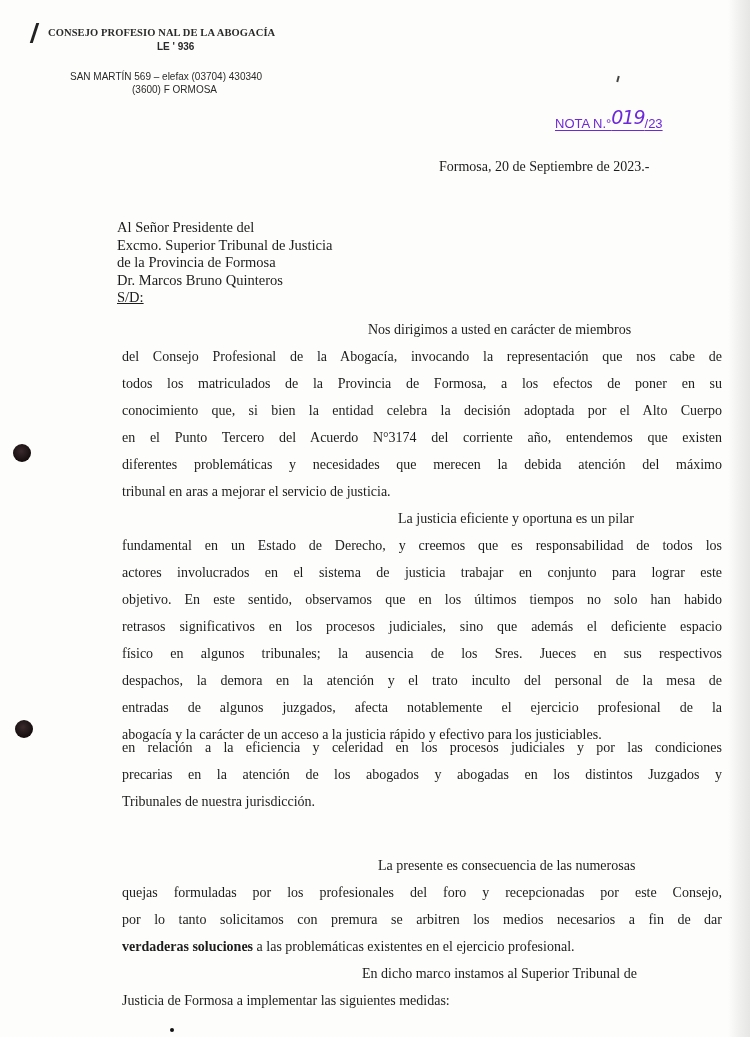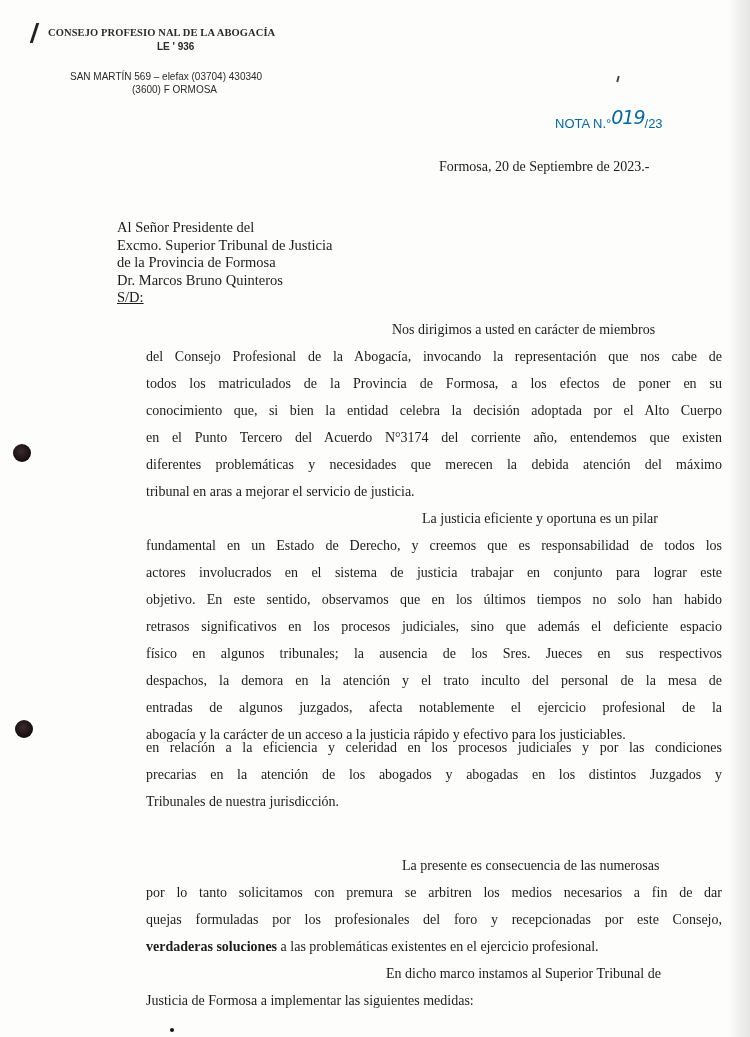--- a/index.html
+++ b/index.html
@@ -36,40 +36,40 @@
   .lh-city {
     position: absolute; left: 132px; top: 84px;
     font-family: Liberation Sans, sans-serif; font-size: 10px; color: #2a2a2a;
   }
   .pen-mark {
     position: absolute; left: 617px; top: 76px; width: 2px; height: 6px;
     background: #444; transform: rotate(15deg);
   }
   .nota {
     position: absolute; left: 555px; top: 110px;
-    font-family: "Liberation Sans", sans-serif; font-size: 13px; color: #0369a1;
-    text-underline-offset: 2px;
+    font-family: "Liberation Sans", sans-serif; font-size: 13px; color: #6d28d9;
+    text-decoration: underline; text-underline-offset: 2px;
   }
   .nota .hand {
     font-family: "DejaVu Sans", sans-serif; font-size: 19px;
     position: relative; top: -4px; font-style: italic; letter-spacing: -1px;
   }
   .date {
     position: absolute; left: 439px; top: 159px; font-size: 14px;
   }
   .addressee {
     position: absolute; left: 117px; top: 219px; font-size: 14.5px; line-height: 17.5px;
   }
   .addressee div { white-space: nowrap; }
   .addressee .sd { text-decoration: underline; }
   .body-text {
     position: absolute; left: 122px; width: 600px;
     font-size: 14px; line-height: 27px; text-align: justify;
   }
-  .line { display: block; white-space: nowrap; text-align-last: justify; text-align: justify; margin-left: 24px; }
+  .line { display: block; white-space: nowrap; text-align-last: justify; text-align: justify; }
   .line.last { text-align-last: left; }
   .bold { font-weight: bold; }
   .hole {
     position: absolute; width: 18px; height: 18px; border-radius: 50%;
     background: radial-gradient(circle at 45% 40%, #3a2a2c 0%, #140c0e 70%);
   }
   .bullet {
     position: absolute; left: 170px; top: 1028px; width: 4px; height: 4px;
     border-radius: 50%; background: #111;
   }
@@ -125,22 +125,22 @@
   </div>
 
   <div class="body-text" style="top:734px;">
     <span class="line">en relación a la eficiencia y celeridad en los procesos judiciales y por las condiciones</span>
     <span class="line">precarias en la atención de los abogados y abogadas en los distintos Juzgados y</span>
     <span class="line last">Tribunales de nuestra jurisdicción.</span>
   </div>
 
   <div class="body-text" style="top:852px;">
     <span class="line last" style="padding-left:256px;">La presente es consecuencia de las numerosas</span>
+    <span class="line">quejas formuladas por los profesionales del foro y  recepcionadas por este Consejo,</span>
     <span class="line">por lo tanto solicitamos con premura se arbitren los medios necesarios a fin de dar</span>
-    <span class="line">quejas formuladas por los profesionales del foro y  recepcionadas por este Consejo,</span>
     <span class="line last"><span class="bold">verdaderas soluciones</span><span> a las problemáticas existentes en el ejercicio profesional.</span></span>
   </div>
 
   <div class="body-text" style="top:960px;">
     <span class="line last" style="padding-left:240px;font-family:Liberation Serif, serif;">En dicho marco instamos al Superior Tribunal de</span>
     <span class="line last">Justicia de Formosa a implementar las siguientes medidas:</span>
   </div>
 
   <div class="bullet"></div>
 

